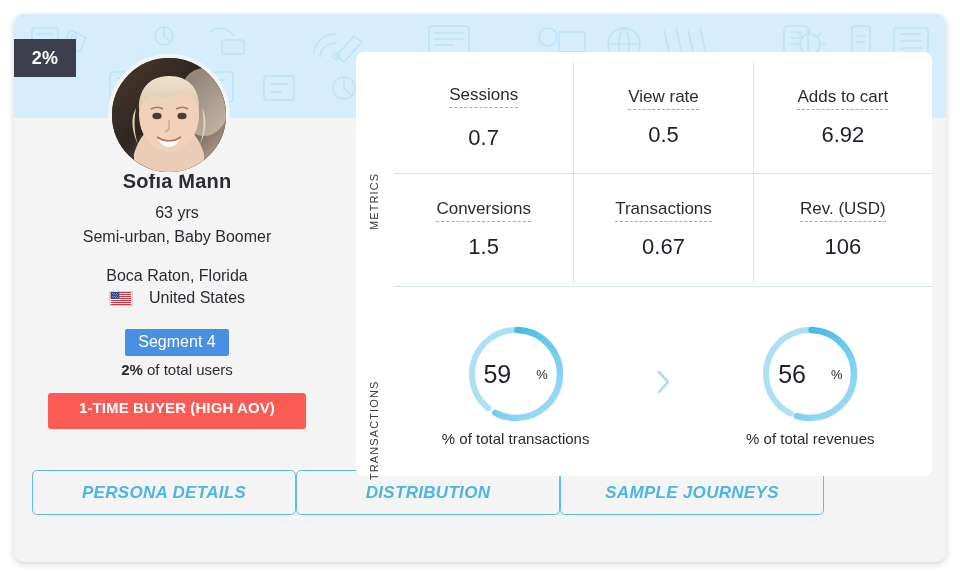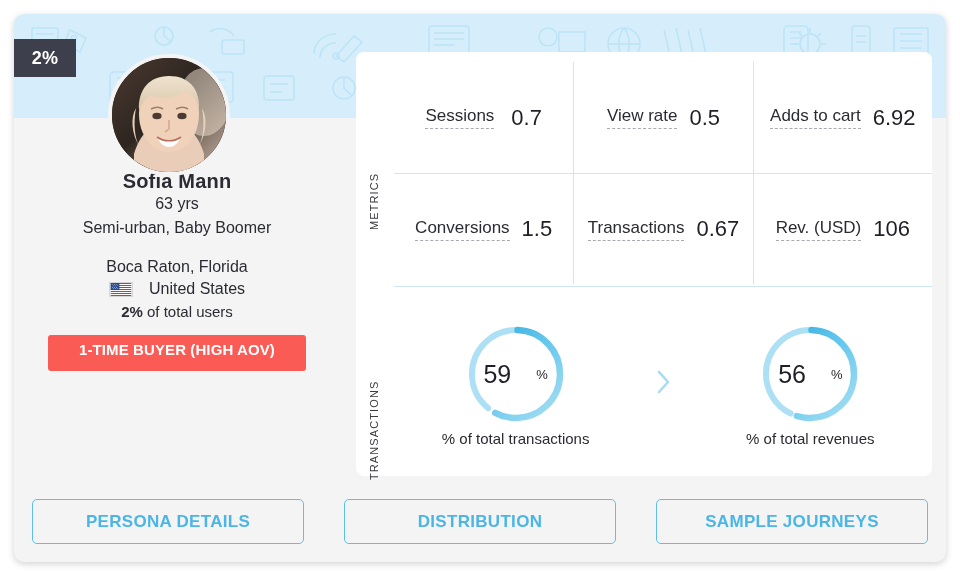--- a/index.html
+++ b/index.html
@@ -54,21 +54,21 @@
   #avatar svg { display: block; }
 
   
   #profile {
     position: absolute; left: 0px; top: 156px;
     width: 326px;
     text-align: center;
     color: #2b2b33;
   }
   #p-name { font-size: 20px; font-weight: bold; letter-spacing: .2px; }
-  #p-age  { font-size: 16px; margin-top: 2px; }
+  #p-age  { font-size: 16px; margin-top: 11px; }
   #p-seg  { font-size: 16px; margin-top: 6px; }
   #p-city { font-size: 16px; margin-top: 21px; }
   #p-country-row {
     margin-top: 4px; font-size: 16px;
     display: flex; align-items: center; justify-content: center; gap: 16px;
   }
   .flag { width: 24px; height: 15px; display: block; border: .5px solid rgba(0,0,0,.12); }
 
   #segment-badge {
     display: inline-block; margin-top: 22px;
@@ -111,21 +111,21 @@
 
   
   #metrics-grid {
     position: absolute; left: 38px; top: 10px;
     width: 538px; height: 222px;
     display: grid;
     grid-template-columns: 1fr 1fr 1fr;
     grid-template-rows: 1fr 1fr;
   }
   .metric {
-    display: flex; flex-direction: row;
+    display: flex; flex-direction: column;
     align-items: center; justify-content: center;
     gap: 17px;
   }
   .metric + .metric { border-left: 1px solid #cfe7f2; gap: 12px; }
   .metric:nth-child(4) { border-left: none; }
   .metric:nth-child(4), .metric:nth-child(5), .metric:nth-child(6) {
     border-top: 1px solid #cfe7f2;
   }
   .metric:nth-child(5), .metric:nth-child(6) { border-left: 1px solid #cfe7f2; }
   .m-label {
@@ -152,23 +152,23 @@
     position: absolute; inset: 0;
     display: flex; align-items: center; justify-content: center;
     font-size: 25px; color: #1f1f27; gap: 24px;
   }
   .donut-label-in sup { font-size: 13px; vertical-align: baseline; margin-left: 1px; }
   .donut-caption { margin-top: 4px; font-size: 15px; color: #2b2b33; }
   #donut-arrow { color: #a8dcf0; font-size: 30px; line-height: 1; }
 
   
   #buttons {
-    position: absolute; left: 18px; top: 485px;
-    width: 896px;
-    display: flex; justify-content: space-between;
+    position: absolute; left: 18px; top: 456px;
+    width: 792px;
+    display: flex; justify-content: space-between; font-style: italic;
   }
   .btn {
     width: 272px; height: 45px;
     border: 1px solid #5ec0e8;
     border-radius: 5px;
     background: #f4f4f4;
     color: #4bb6e6;
     font-size: 17px; font-weight: bold;
     letter-spacing: .3px;
     display: flex; align-items: center; justify-content: center;
@@ -294,20 +294,21 @@
           <circle cx="3" cy="7.8" r=".8"></circle>
             <circle cx="7" cy="7.8" r=".8"></circle>
             <circle cx="11" cy="7.8" r=".8"></circle>
           <circle cx="5" cy="10.4" r=".8"></circle>
             <circle cx="9" cy="10.4" r=".8"></circle>
             <circle cx="13" cy="10.4" r=".8"></circle>
         </g>
       </svg>
       <span>United States</span>
     </div>
+    <div><span id="segment-badge">Segment 4</span></div>
     <div id="p-total">
       <b>2%</b><span> of total users</span>
     </div>
     <span id="buyer-tag">1-TIME BUYER (HIGH AOV)</span>
   </div>
 
   <div id="panel">
 
     <div class="vlabel" id="metrics-vlabel">METRICS</div>
     <div class="vlabel" id="transactions-vlabel">TRANSACTIONS</div>

